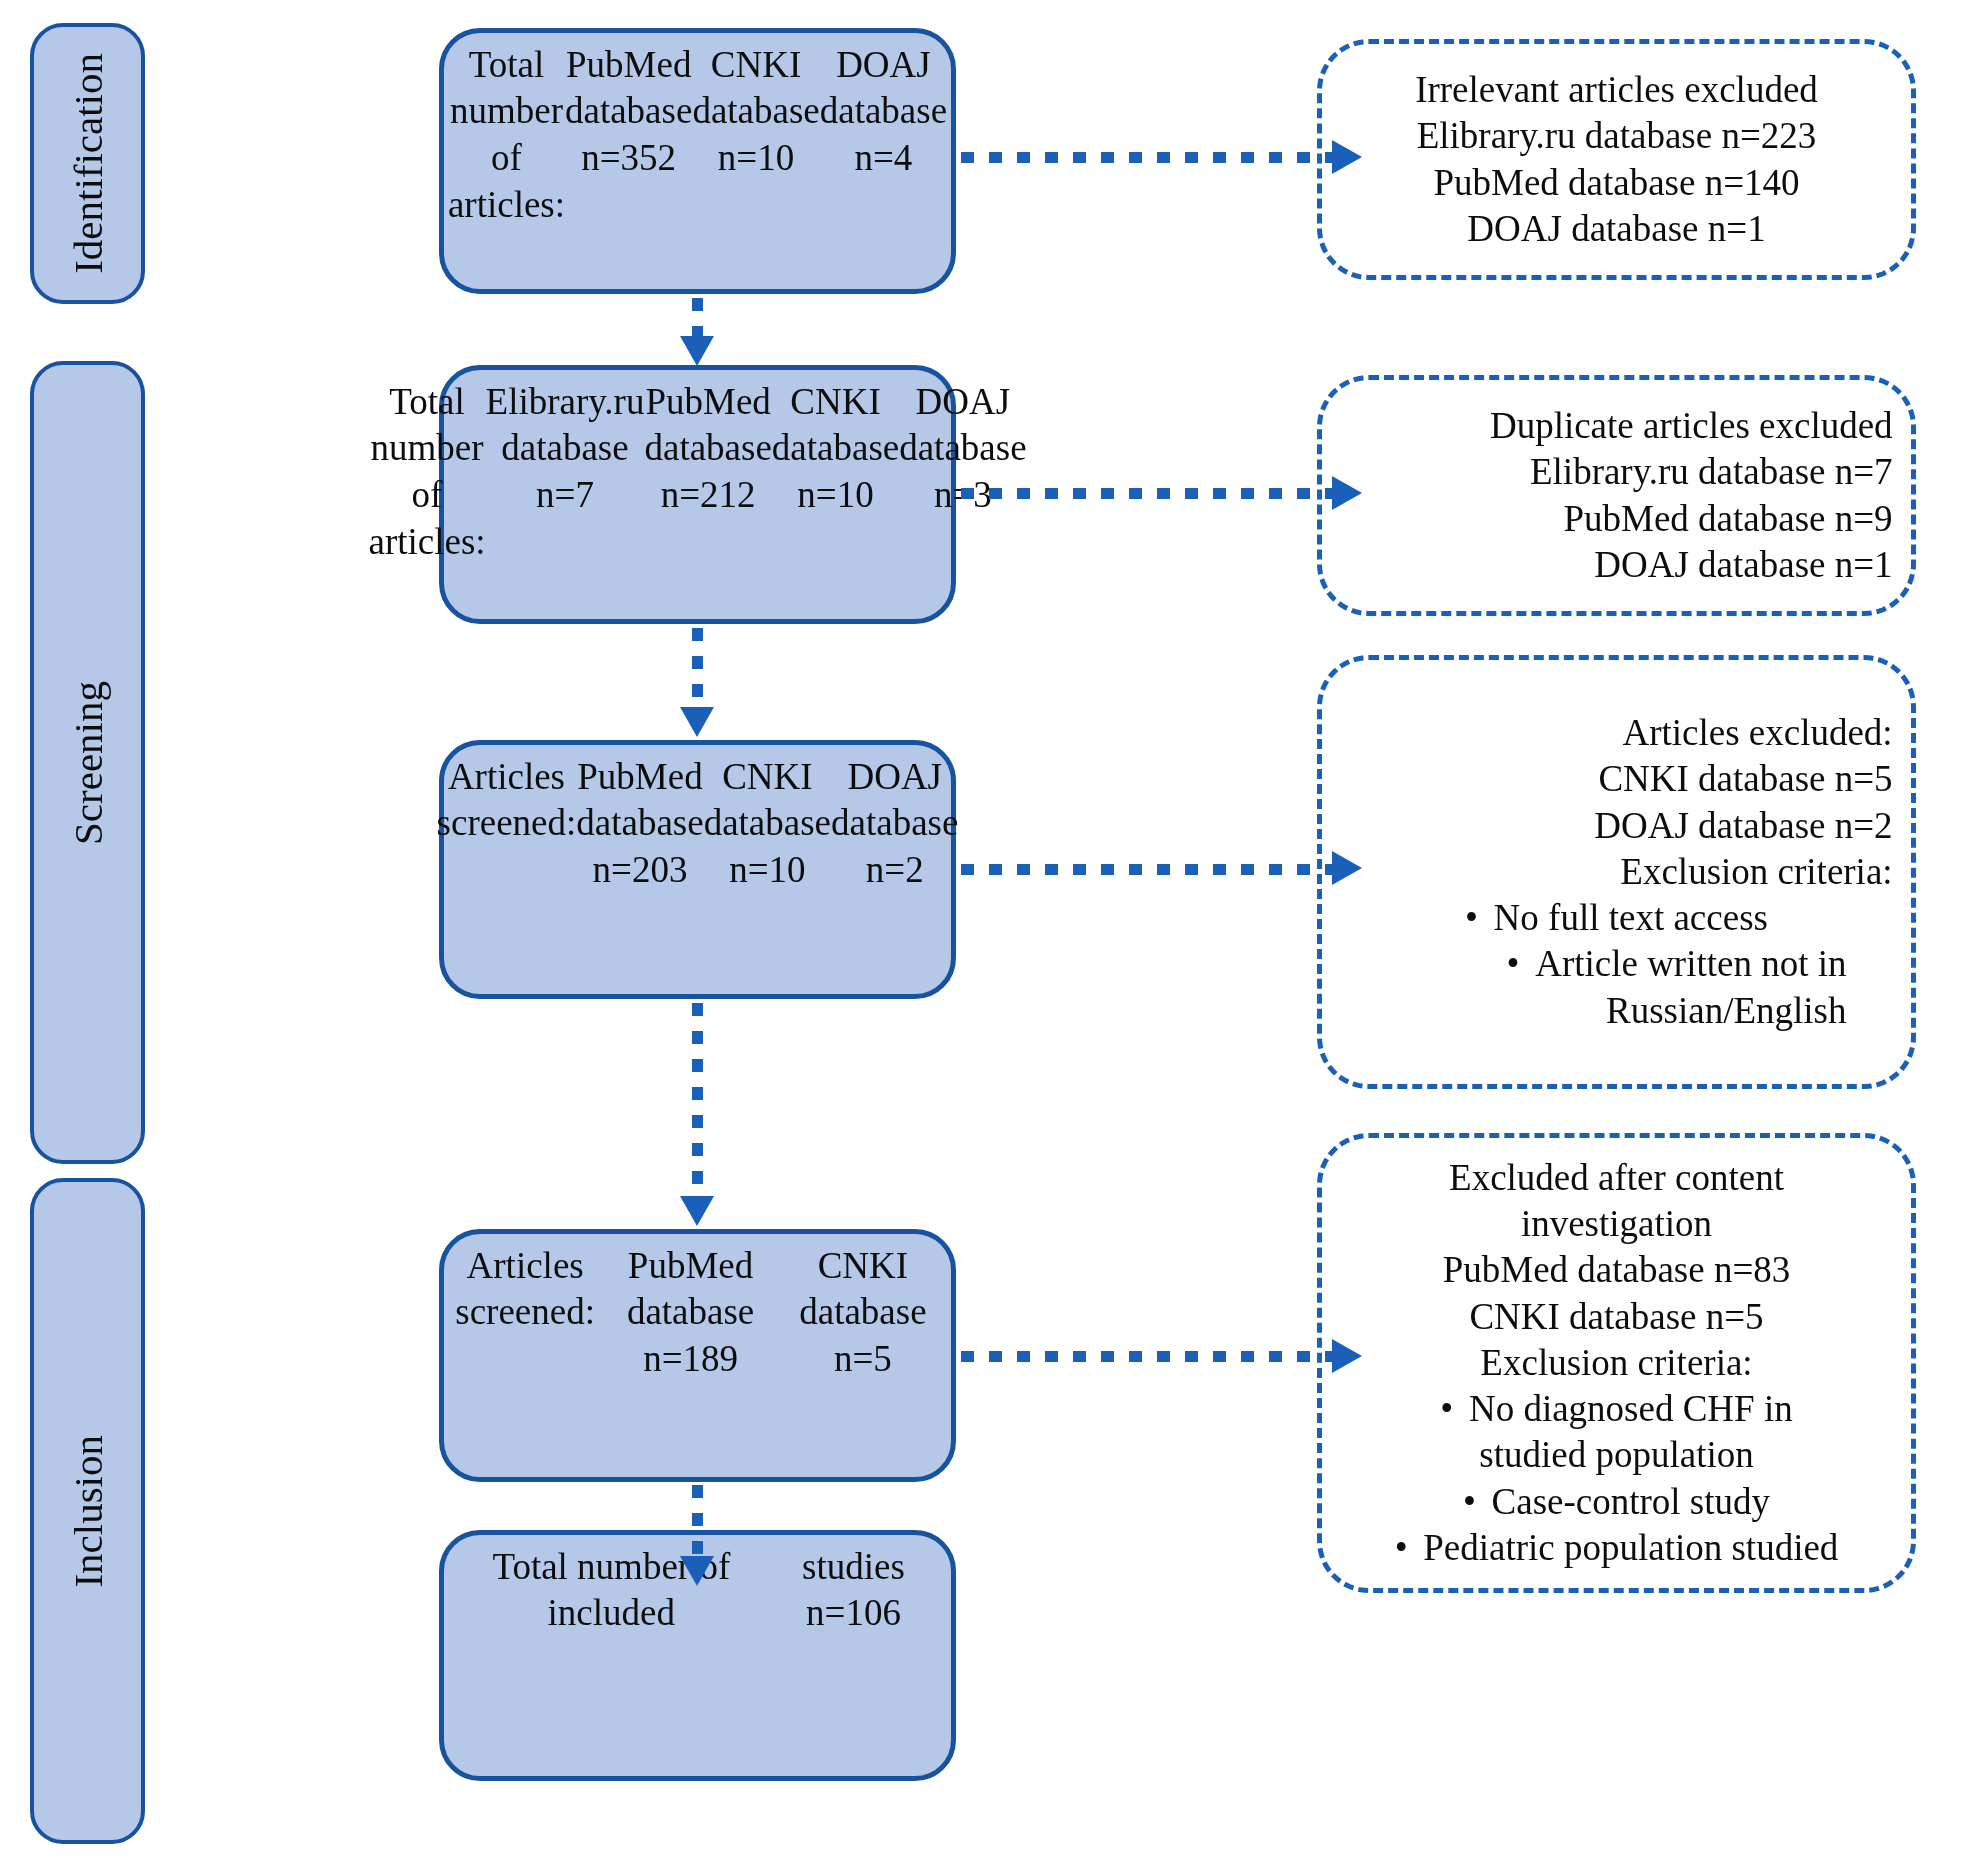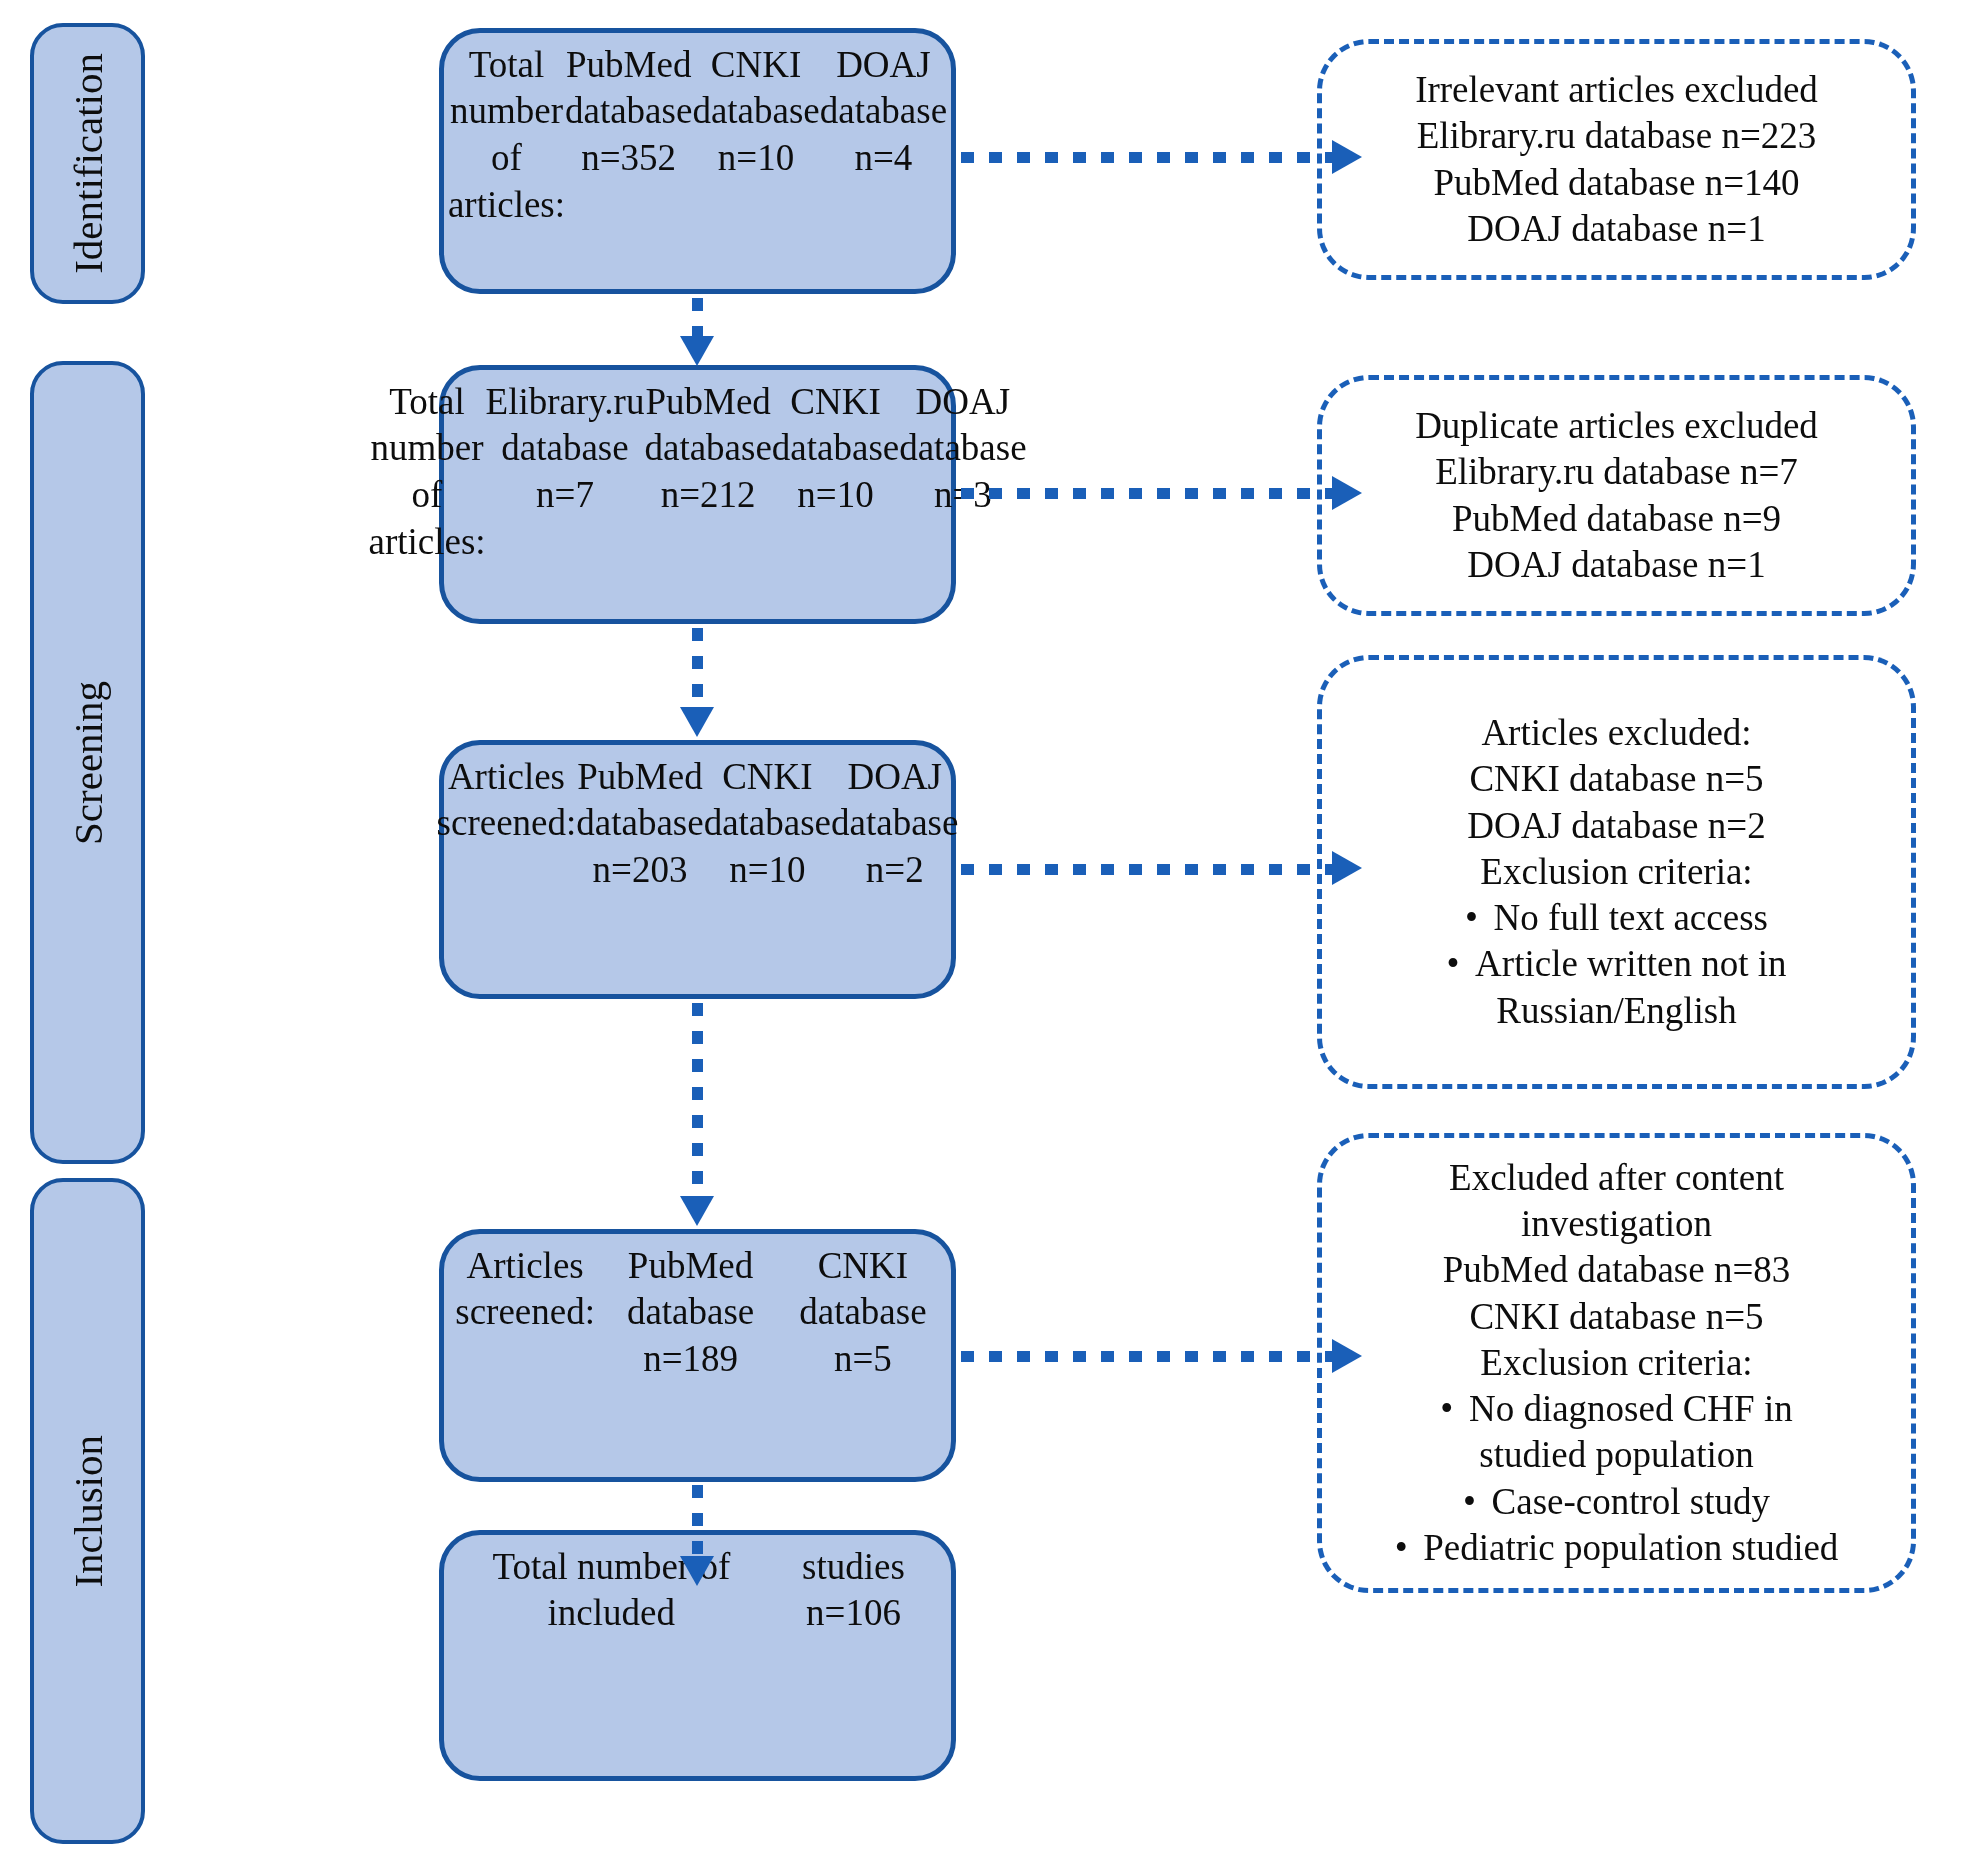--- a/index.html
+++ b/index.html
@@ -99,28 +99,28 @@
   <div>studies n=106</div>
 </div>
 
 <div class="sbox" style="top:39px;height:241px;">
   <div>Irrelevant articles excluded</div>
   <div>Elibrary.ru database n=223</div>
   <div>PubMed database n=140</div>
   <div>DOAJ database n=1</div>
 </div>
 
-<div class="sbox" style="top:375px;height:241px;">
+<div class="sbox" style="top:375px;height:241px;text-align:right;">
   <div>Duplicate articles excluded</div>
   <div>Elibrary.ru database n=7</div>
   <div>PubMed database n=9</div>
   <div>DOAJ database n=1</div>
 </div>
 
-<div class="sbox" style="top:655px;height:434px;">
+<div class="sbox" style="top:655px;height:434px;text-align:right;">
   <div>Articles excluded:</div>
   <div>CNKI database n=5</div>
   <div>DOAJ database n=2</div>
   <div>Exclusion criteria:</div>
   <div class="bullet-item">
     <span class="bmark">•</span><span>No full text access</span>
   </div>
   <div class="bullet-item">
     <span class="bmark">•</span><span>Article written not in Russian/English</span>
   </div>

